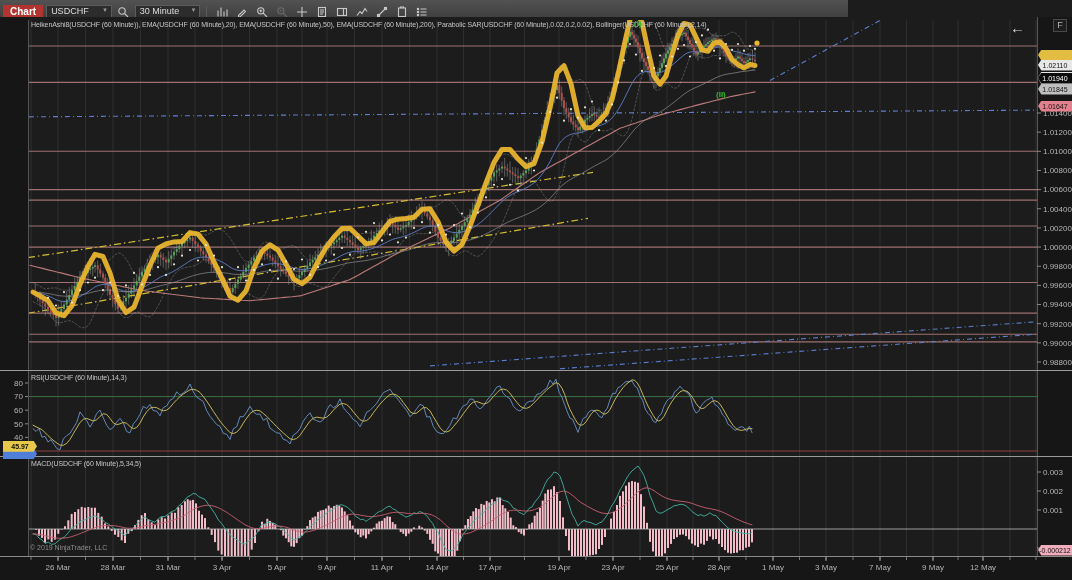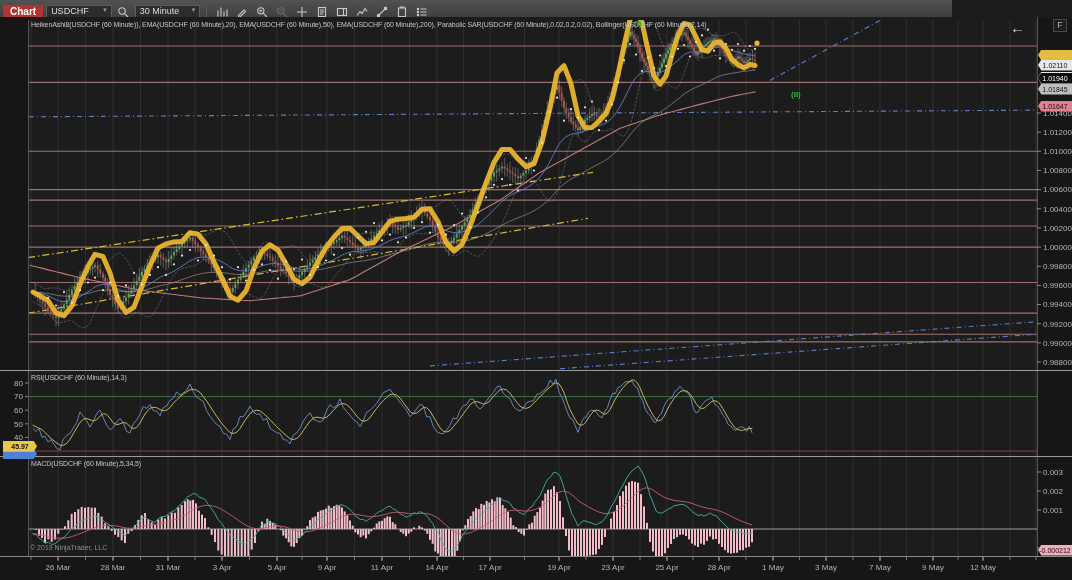--- a/index.html
+++ b/index.html
@@ -1,18 +1,18 @@
 <!DOCTYPE html>
 <html><head>
 <meta charset="utf-8">
 <style>
   html,body{margin:0;padding:0;background:#111;}
   body{width:1072px;height:580px;overflow:hidden;font-family:"Liberation Sans",sans-serif;}
   .window{position:relative;width:1072px;height:580px;background:#1c1c1c;}
-  .toolbar{position:absolute;top:0;left:0;width:952px;height:17px;background:linear-gradient(#525252,#383838);border-bottom:1px solid #161616;display:flex;align-items:center;gap:3px;padding:12px 3px;box-sizing:border-box;}
+  .toolbar{position:absolute;top:0;left:0;width:848px;height:17px;background:linear-gradient(#525252,#383838);border-bottom:1px solid #161616;display:flex;align-items:center;gap:3px;padding:12px 3px;box-sizing:border-box;}
   .chart-tab{background:#b23431;color:#fff;font-size:10px;height:14px;line-height:14px;padding:0 7px;font-weight:bold;}
   .combo{background:#2c2c2c;border:1px solid #5c5c5c;color:#ddd;font-size:9px;height:12px;display:flex;align-items:flex-start;padding:0 4px;cursor:pointer;}
   .combo .lbl{min-width:44px;}
   .combo .caret{font-size:7px;color:#999;margin-left:8px;}
   .tbico{width:17px;height:15px;display:flex;align-items:center;justify-content:center;background:transparent;border:0;padding:0;cursor:pointer;}
   .tbico svg{stroke:#c9c9c9;fill:none;stroke-width:1.1px;}
   .tbico.dim svg{stroke:#6b6b6b;}
   #chart{position:absolute;top:17px;left:0;cursor:crosshair;}
   svg text{font-family:"Liberation Sans",sans-serif;}
   .ovl{position:absolute;color:#c6c6c6;font-size:7px;letter-spacing:-0.1px;white-space:nowrap;pointer-events:none;}
@@ -1281,21 +1281,21 @@
         <text x="933" y="570" font-size="8" fill="#b5b5b5" text-anchor="middle">9 May</text>
         <line x1="983" y1="557" x2="983" y2="561" stroke="#999999" stroke-width="1"></line>
         <text x="983" y="570" font-size="8" fill="#b5b5b5" text-anchor="middle">12 May</text>
       </g>
     </svg>
 
   <div class="ovl" style="left:31px;top:21px;">HeikenAshi8(USDCHF (60 Minute)), EMA(USDCHF (60 Minute),20), EMA(USDCHF (60 Minute),50), EMA(USDCHF (60 Minute),200), Parabolic SAR(USDCHF (60 Minute),0.02,0.2,0.02), Bollinger(USDCHF (60 Minute),2,14)</div>
   <div class="ovl" style="left:31px;top:374px;">RSI(USDCHF (60 Minute),14,3)</div>
   <div class="ovl" style="left:31px;top:460px;">MACD(USDCHF (60 Minute),5,34,5)</div>
   <div class="wave" style="left:634px;top:19px;">(I)</div>
-  <div class="wave" style="left:791px;top:90px;">(II)</div>
+  <div class="wave" style="left:716px;top:90px;">(II)</div>
   <div class="copyright" style="left:30px;top:544px;">© 2019 NinjaTrader, LLC</div>
   <div class="backarrow" style="left:1010px;top:22px;">←</div>
   <div class="fixedscale" style="left:1053px;top:19px;">F</div>
 
 <div class="tag" style="top: 49.5px; background: rgb(227, 188, 66); color: rgb(17, 17, 17);"></div>
     <div class="tag" style="top: 59.5px; background: rgb(232, 232, 232); color: rgb(17, 17, 17);">1.02110</div>
     <div class="tag" style="top: 71.5px; height: 13px; background: rgb(232, 232, 232);"></div>
     <div class="tag" style="top: 72.5px; background: rgb(13, 13, 13); color: rgb(255, 255, 255);">1.01940</div>
     <div class="tag" style="top: 83.5px; background: rgb(191, 191, 191); color: rgb(17, 17, 17);">1.01845</div>
     <div class="tag" style="top: 100.5px; background: rgb(226, 128, 142); color: rgb(17, 17, 17);">1.01647</div>

